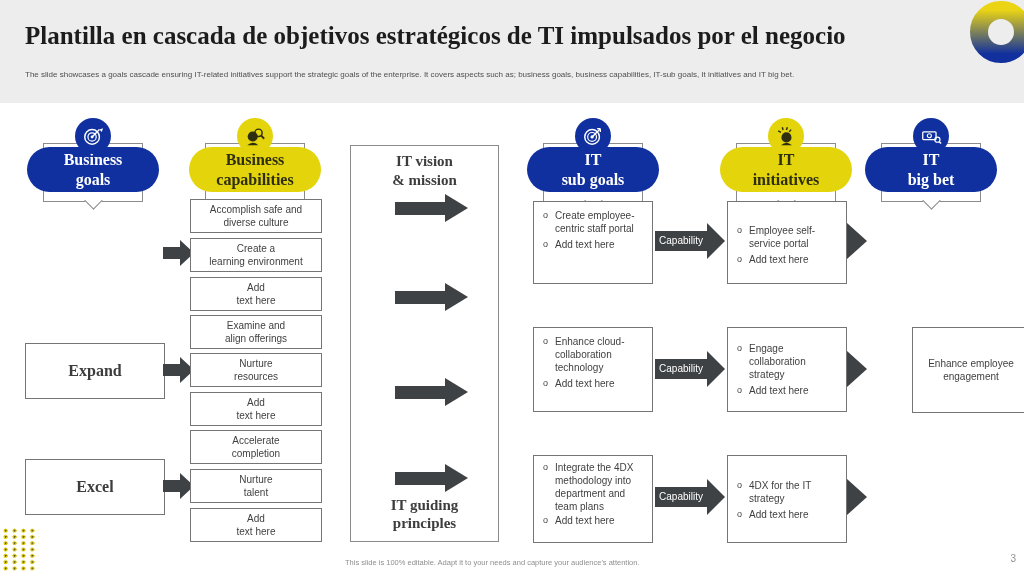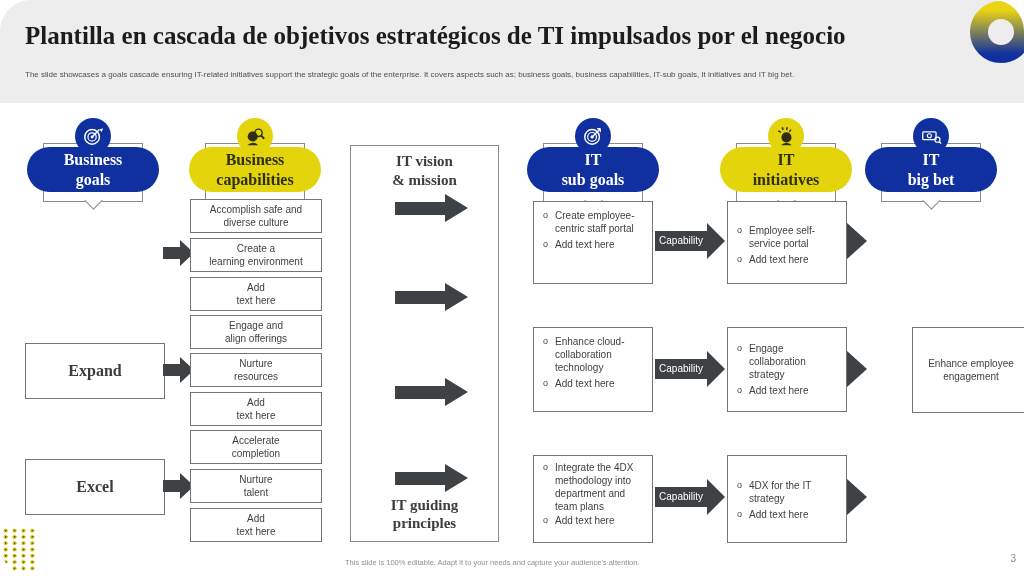--- a/index.html
+++ b/index.html
@@ -1,17 +1,17 @@
 <!DOCTYPE html>
 <html><head>
 <meta charset="utf-8">
 <style>
   html,body{margin:0;padding:0;background:#fff;}
   .slide{position:relative;width:1024px;height:576px;background:#ffffff;overflow:hidden;
-         font-family:"Liberation Sans",sans-serif;border-radius:31px;}
+         font-family:"Liberation Sans",sans-serif;}
   .header-band{position:absolute;left:0;top:0;width:1024px;height:103px;background:#ededed;}
   .title{position:absolute;left:25px;top:22px;width:940px;margin:0;
          font-family:"Liberation Serif",serif;font-weight:bold;font-size:25px;color:#1c1c1c;}
   .subtitle{position:absolute;left:25px;top:70px;width:960px;margin:0;font-size:8px;color:#4f4f4f;}
   .crescent{position:absolute;left:954px;top:0;}
 
   
   .col-header{position:absolute;top:118px;width:132px;height:96px;}
   .hdr-bubble{position:absolute;left:16px;top:25px;width:98px;height:57px;background:#fff;border:1px solid #8b8b8b;}
   .hdr-notch{position:absolute;left:60px;top:76px;width:12px;height:12px;background:#fff;
@@ -179,21 +179,21 @@
     <div class="shaft" style="left:163px;top:480px;width:17px;height:12px;"></div>
     <div class="tri" style="left:180px;top:473px;border-width:13px 0 13px 14px;border-left-color:#3f4245;"></div>
   </div>
 
   <div class="cap-box" style="top:199px;">Accomplish safe and
 diverse culture</div>
   <div class="cap-box" style="top:238px;">Create a
 learning environment</div>
   <div class="cap-box" style="top:277px;">Add
 text here</div>
-  <div class="cap-box" style="top:315px;">Engage and
+  <div class="cap-box" style="top:315px;">Examine and
 align offerings</div>
   <div class="cap-box" style="top:353px;">Nurture
 resources</div>
   <div class="cap-box" style="top:392px;">Add
 text here</div>
   <div class="cap-box" style="top:430px;">Accelerate
 completion</div>
   <div class="cap-box" style="top:469px;">Nurture
 talent</div>
   <div class="cap-box" style="top:508px;">Add

